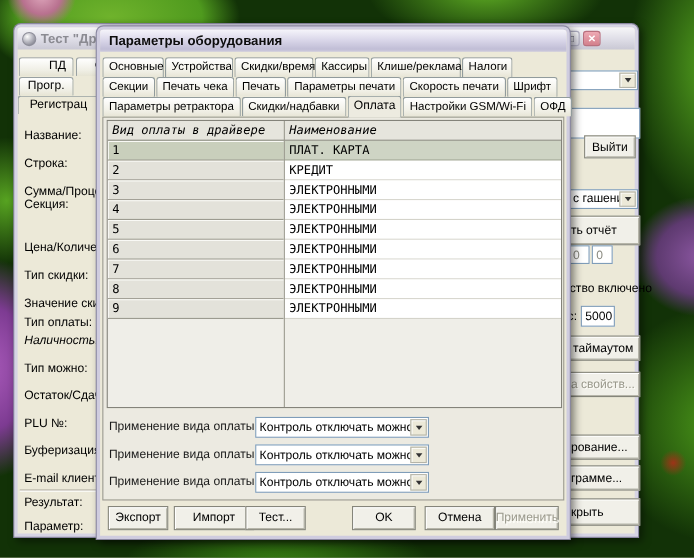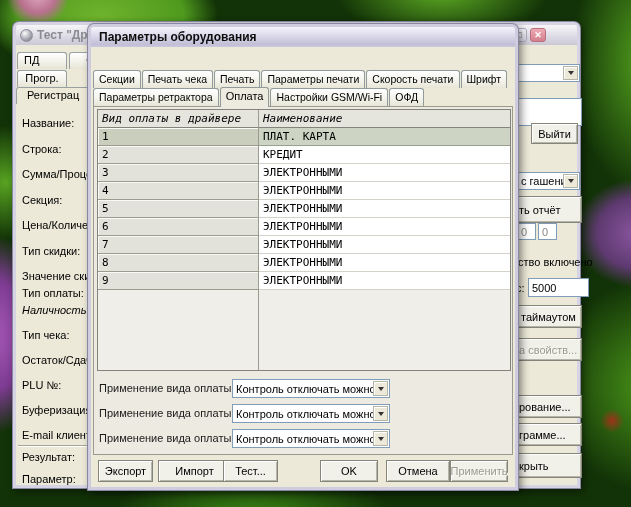--- a/index.html
+++ b/index.html
@@ -124,35 +124,35 @@
   <div class="titlebar">
     <span class="app-icon"></span>
     <span>Тест "Др</span>
   </div>
   <div class="win-btns">
     <span class="win-btn">_</span>
     <span class="win-btn max">□</span>
     <span class="win-btn close">✕</span>
   </div>
 
-  <div class="bg-tab" style="left:1px; top:27px; width:50px; text-align:left;">ПД</div>
+  <div class="bg-tab" style="left:1px; top:27px; width:50px; text-align:right;">ПД</div>
   <div class="bg-tab" style="left:53px; top:27px; width:42px; padding-left:16px;">Ф</div>
   <div class="bg-tab" style="left:1px; top:45px; width:50px; text-align:center;">Прогр.</div>
   <div class="bg-tab" style="left:0px; top:62px; width:90px; padding-left:10px; background:#ece9d8;">Регистрац</div>
 
   <div class="fieldlabel" style="top:92px;">Название:</div>
   <div class="fieldlabel" style="top:118px;">Строка:</div>
   <div class="fieldlabel" style="top:143px;">Сумма/Проце</div>
-  <div class="fieldlabel" style="top:169px;text-align:center;">Секция:</div>
+  <div class="fieldlabel" style="top:155px;text-align:center;">Секция:</div>
   <div class="fieldlabel" style="top:194px;">Цена/Количес</div>
   <div class="fieldlabel" style="top:220px;">Тип скидки:</div>
   <div class="fieldlabel" style="top:245px;">Значение ски</div>
   <div class="fieldlabel" style="top:262px;">Тип оплаты:</div>
   <div class="fieldlabel" style="top:279px;font-style:italic;">Наличность:</div>
-  <div class="fieldlabel" style="top:304px;">Тип чека:</div>
+  <div class="fieldlabel" style="top:304px;">Тип можно:</div>
   <div class="fieldlabel" style="top:329px;">Остаток/Сдач</div>
   <div class="fieldlabel" style="top:354px;">PLU №:</div>
   <div class="fieldlabel" style="top:379px;">Буферизация:</div>
   <div class="fieldlabel" style="top:404px;">E-mail клиента</div>
   <div class="groove" style="left:2px; width:86px; top:420px;"></div>
   <div class="fieldlabel" style="top:426px;">Результат:</div>
   <div class="fieldlabel" style="top:448px;">Параметр:</div>
 
   <div class="combo" style="position:absolute; left:440px; top:39px; width:124px; height:18px;">
     <span class="arrow-box">
@@ -165,43 +165,52 @@
     <span>с гашение</span>
     <span class="arrow-box">
         <span class="tri-down"></span>
       </span>
   </div>
   <div class="btn frag" style="position:absolute; left:440px; top:171px; width:126px; height:27px; padding-left:62px;">ть отчёт</div>
   <div class="sunken" style="position:absolute; left:501px; top:198px; width:19px; height:17px; color:#8a8a80;">0</div>
   <div class="sunken" style="position:absolute; left:522px; top:198px; width:19px; height:17px; color:#8a8a80;">0</div>
   <div class="fieldlabel" style="left:502px; top:231px;">ство включено</div>
   <div class="fieldlabel" style="left:500px; top:257px;">с:</div>
-  <div class="sunken" style="position:absolute; left:512px; top:253px; width:61px; height:19px;">5000</div>
+  <div class="sunken" style="position:absolute; left:512px; top:253px; width:31px; height:19px;">5000</div>
   <div class="btn frag" style="position:absolute; left:440px; top:280px; width:126px; height:23px; padding-left:64px;">таймаутом</div>
   <div class="btn frag disabled" style="position:absolute; left:440px; top:313px; width:126px; height:23px; padding-left:62px;">а свойств...</div>
   <div class="btn frag" style="position:absolute; left:440px; top:370px; width:126px; height:23px; padding-left:62px;">рование...</div>
   <div class="btn frag" style="position:absolute; left:440px; top:398px; width:126px; height:23px; padding-left:62px;">грамме...</div>
   <div class="btn frag" style="position:absolute; left:440px; top:428px; width:126px; height:25px; padding-left:62px;">крыть</div>
 </div>
 
 <div class="window-frame dialog">
   <div class="titlebar">
     <span>Параметры оборудования</span>
   </div>
 
+  <div class="tab-row" style="top:25px;">
+    <span class="xtab" style="width:56px;">Основные</span>
+    <span class="xtab" style="width:62px;">Устройства</span>
+    <span class="xtab" style="width:72px;">Скидки/время</span>
+    <span class="xtab" style="width:50px;">Кассиры</span>
+    <span class="xtab" style="width:82px;">Клише/реклама</span>
+    <span class="xtab" style="width:46px;">Налоги</span>
+  </div>
   <div class="tab-row" style="top:43px;">
     <span class="xtab">Секции</span>
     <span class="xtab">Печать чека</span>
     <span class="xtab">Печать</span>
     <span class="xtab">Параметры печати</span>
     <span class="xtab">Скорость печати</span>
     <span class="xtab">Шрифт</span>
   </div>
   <div class="tab-row" style="top:61px;">
     <span class="xtab">Параметры ретрактора</span>
+    <span class="xtab">Скидки/надбавки</span>
     <span class="xtab active">Оплата</span>
     <span class="xtab">Настройки GSM/Wi-Fi</span>
     <span class="xtab">ОФД</span>
   </div>
 
   <div class="tab-page">
     <div class="grid">
       <div class="grid-row header">
         <span class="cell-a">Вид оплаты в драйвере</span>
         <span class="cell-b">Наименование</span>

